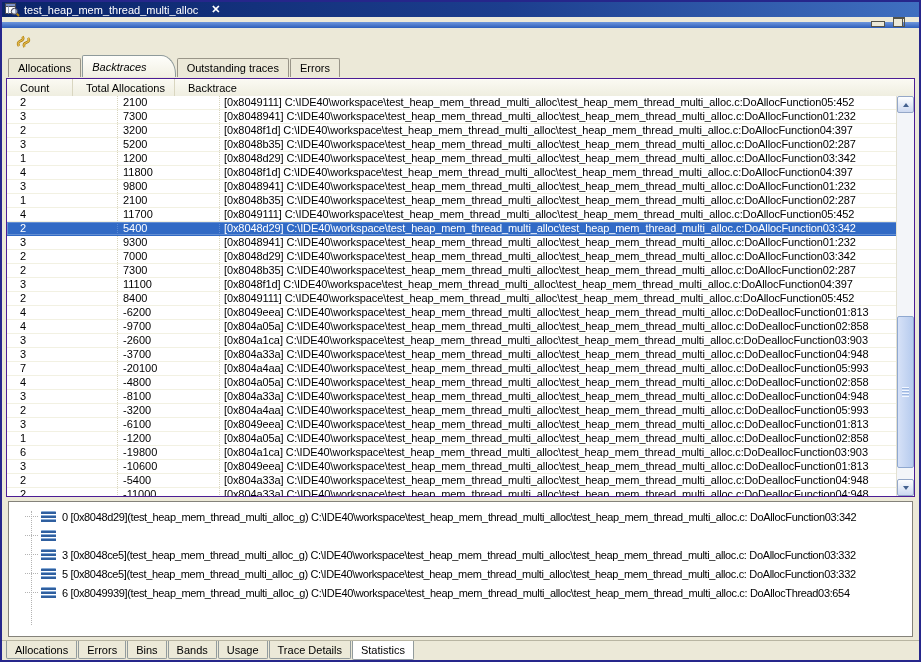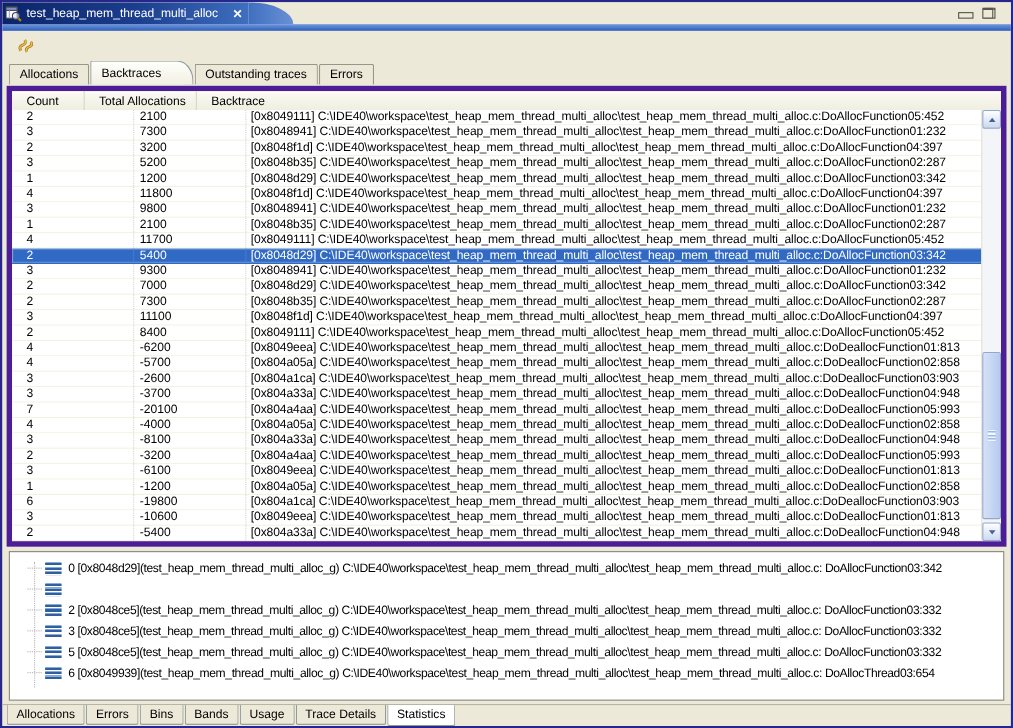--- a/index.html
+++ b/index.html
@@ -3,21 +3,21 @@
 <meta charset="utf-8">
 <style>
   html,body { margin:0; padding:0; background:#ece9d8; }
   body { width:921px; height:662px; font-family:"Liberation Sans", sans-serif; }
   #window {
     position:relative; width:921px; height:662px; box-sizing:border-box;
     border:2px solid #26268b; background:#ece9d8; overflow:hidden;
   }
 
   
-  .titlebar { height:20px; display:flex; background:#ece9d8; }
+  .titlebar { height:20px; display:flex; background:#ece9d8;flex-direction:column; }
   .view-tab {
     display:flex; align-items:center; gap:4px; padding:0 2px 0 3px;
     background:linear-gradient(90deg,#0a246a 0%, #1c3e8e 55%, #3f6fc0 100%);
     color:#fff; font-size:11px; white-space:nowrap; position:relative;
   }
   .tab-swoosh {
     width:42px; height:20px;
     background:linear-gradient(90deg,#3f6fc0,#6c92d6);
     clip-path: ellipse(98% 100% at 0% 100%);
   }
@@ -35,27 +35,27 @@
 
   
   .tabbar-top { height:22px; display:flex; align-items:flex-end; padding-left:6px; }
   .ttab {
     height:18px; padding:0 9px; font-size:11px; display:flex; align-items:center;
     background:#ece9d8; color:#000; border:1px solid #999588; border-bottom:none;
     border-top-left-radius:2px; border-top-right-radius:2px; margin-right:1px; cursor:default;
   }
   .ttab.sel {
     height:21px; background:linear-gradient(180deg,#fefefb,#f2f0e3);
-    border-color:#8e9a9b; border-top-right-radius:15px 19px; padding-right:28px; z-index:2;
+    border-color:#8e9a9b; border-top-right-radius:15px 19px; padding-right:28px; z-index:2;font-style:italic;
   }
 
   
   .table-panel {
     position:relative; margin:1px 4px 0 4px; height:419px; box-sizing:border-box;
-    background:#fff; border:5px solid #4c1d95; overflow:hidden;
+    background:#fff; border:1px solid #4c1d95; overflow:hidden;
   }
   .thead { display:flex; height:17px; background:linear-gradient(180deg,#fbfaf3,#efeee0); border-bottom:1px solid #c8c5ae; font-size:11px; }
   .th { display:flex; align-items:center; padding-left:13px; box-sizing:border-box; border-right:1px solid #d9d6c0; box-shadow:inset 0 1px 0 #fffef7; white-space:nowrap; }
   .th-count { width:66px; }
   .th-total { width:102px; }
   .th-bt { flex:1; border-right:none; }
   .tbody { position:absolute; top:17px; left:0; right:0; bottom:0; overflow:hidden; }
   .tr { display:flex; height:14px; box-sizing:border-box; font-size:11px; line-height:13px; border-bottom:1px solid #f2f1e2; color:#000; background:#fff; cursor:default; }
   .td { display:flex; align-items:center; box-sizing:border-box; white-space:nowrap; overflow:hidden; }
   .td-count { width:66px; padding-left:13px; }
@@ -219,41 +219,41 @@
           <div class="td td-total">8400</div>
           <div class="td td-bt">[0x8049111] C:\IDE40\workspace\test_heap_mem_thread_multi_alloc\test_heap_mem_thread_multi_alloc.c:DoAllocFunction05:452</div>
         </div>
         <div class="tr">
           <div class="td td-count">4</div>
           <div class="td td-total">-6200</div>
           <div class="td td-bt">[0x8049eea] C:\IDE40\workspace\test_heap_mem_thread_multi_alloc\test_heap_mem_thread_multi_alloc.c:DoDeallocFunction01:813</div>
         </div>
         <div class="tr">
           <div class="td td-count">4</div>
-          <div class="td td-total">-5700</div>
+          <div class="td td-total">-9700</div>
           <div class="td td-bt">[0x804a05a] C:\IDE40\workspace\test_heap_mem_thread_multi_alloc\test_heap_mem_thread_multi_alloc.c:DoDeallocFunction02:858</div>
         </div>
         <div class="tr">
           <div class="td td-count">3</div>
           <div class="td td-total">-2600</div>
           <div class="td td-bt">[0x804a1ca] C:\IDE40\workspace\test_heap_mem_thread_multi_alloc\test_heap_mem_thread_multi_alloc.c:DoDeallocFunction03:903</div>
         </div>
         <div class="tr">
           <div class="td td-count">3</div>
           <div class="td td-total">-3700</div>
           <div class="td td-bt">[0x804a33a] C:\IDE40\workspace\test_heap_mem_thread_multi_alloc\test_heap_mem_thread_multi_alloc.c:DoDeallocFunction04:948</div>
         </div>
         <div class="tr">
           <div class="td td-count">7</div>
           <div class="td td-total">-20100</div>
           <div class="td td-bt">[0x804a4aa] C:\IDE40\workspace\test_heap_mem_thread_multi_alloc\test_heap_mem_thread_multi_alloc.c:DoDeallocFunction05:993</div>
         </div>
         <div class="tr">
           <div class="td td-count">4</div>
-          <div class="td td-total">-4000</div>
+          <div class="td td-total">-4800</div>
           <div class="td td-bt">[0x804a05a] C:\IDE40\workspace\test_heap_mem_thread_multi_alloc\test_heap_mem_thread_multi_alloc.c:DoDeallocFunction02:858</div>
         </div>
         <div class="tr">
           <div class="td td-count">3</div>
           <div class="td td-total">-8100</div>
           <div class="td td-bt">[0x804a33a] C:\IDE40\workspace\test_heap_mem_thread_multi_alloc\test_heap_mem_thread_multi_alloc.c:DoDeallocFunction04:948</div>
         </div>
         <div class="tr">
           <div class="td td-count">2</div>
           <div class="td td-total">-3200</div>
@@ -304,25 +304,20 @@
   <div class="frames-panel" id="frames-panel">
     <div class="tree-vline"></div>
   <div class="frame-item">
         <span class="stub"></span>
         <span class="frame-icon"></span>
         <span>0 [0x8048d29](test_heap_mem_thread_multi_alloc_g) C:\IDE40\workspace\test_heap_mem_thread_multi_alloc\test_heap_mem_thread_multi_alloc.c: DoAllocFunction03:342</span>
       </div>
       <div class="frame-item">
         <span class="stub"></span>
         <span class="frame-icon"></span>
-      </div>
-      <div class="frame-item">
-        <span class="stub"></span>
-        <span class="frame-icon"></span>
-        <span>2 [0x8048ce5](test_heap_mem_thread_multi_alloc_g) C:\IDE40\workspace\test_heap_mem_thread_multi_alloc\test_heap_mem_thread_multi_alloc.c: DoAllocFunction03:332</span>
       </div>
       <div class="frame-item">
         <span class="stub"></span>
         <span class="frame-icon"></span>
         <span>3 [0x8048ce5](test_heap_mem_thread_multi_alloc_g) C:\IDE40\workspace\test_heap_mem_thread_multi_alloc\test_heap_mem_thread_multi_alloc.c: DoAllocFunction03:332</span>
       </div>
       <div class="frame-item">
         <span class="stub"></span>
         <span class="frame-icon"></span>
         <span>5 [0x8048ce5](test_heap_mem_thread_multi_alloc_g) C:\IDE40\workspace\test_heap_mem_thread_multi_alloc\test_heap_mem_thread_multi_alloc.c: DoAllocFunction03:332</span>

